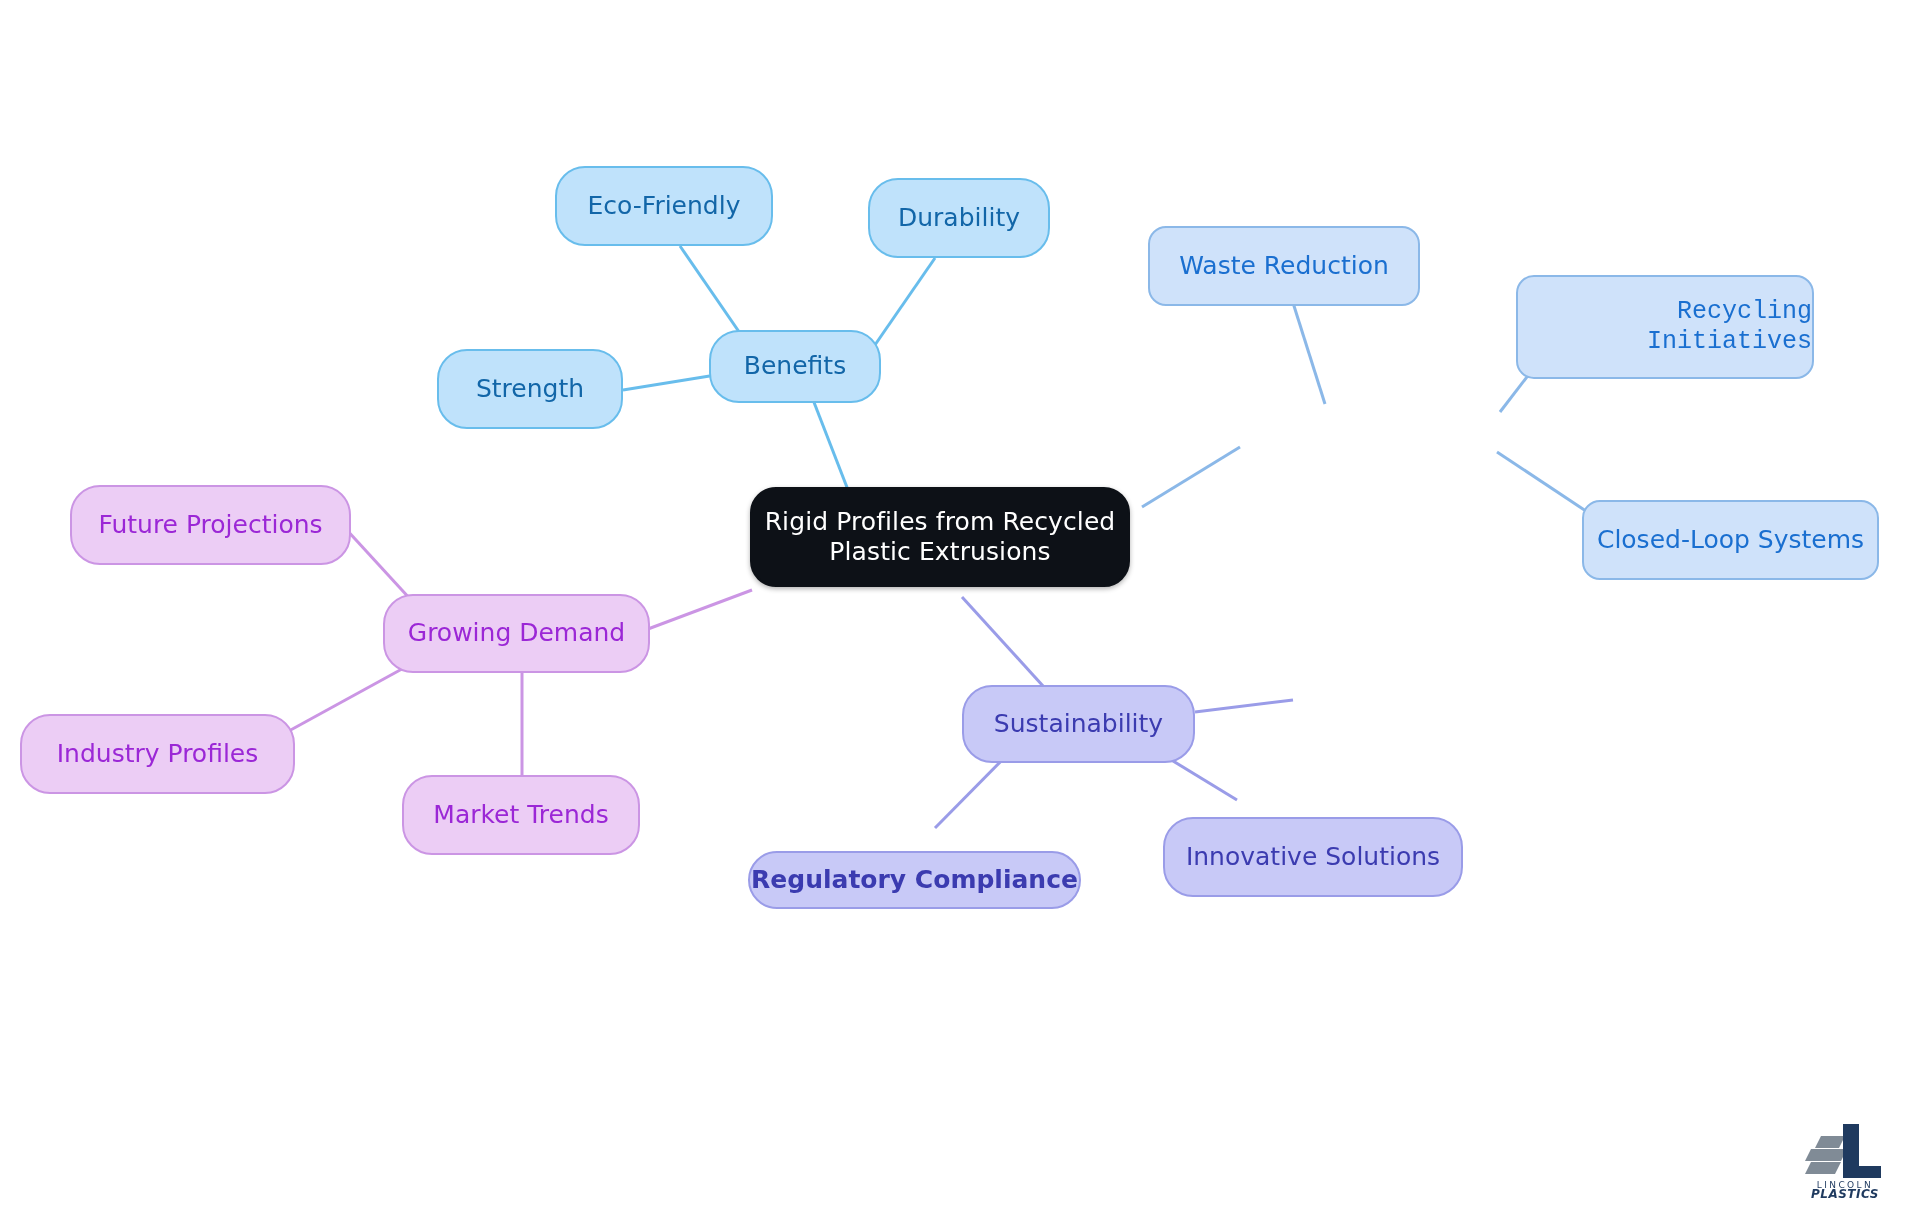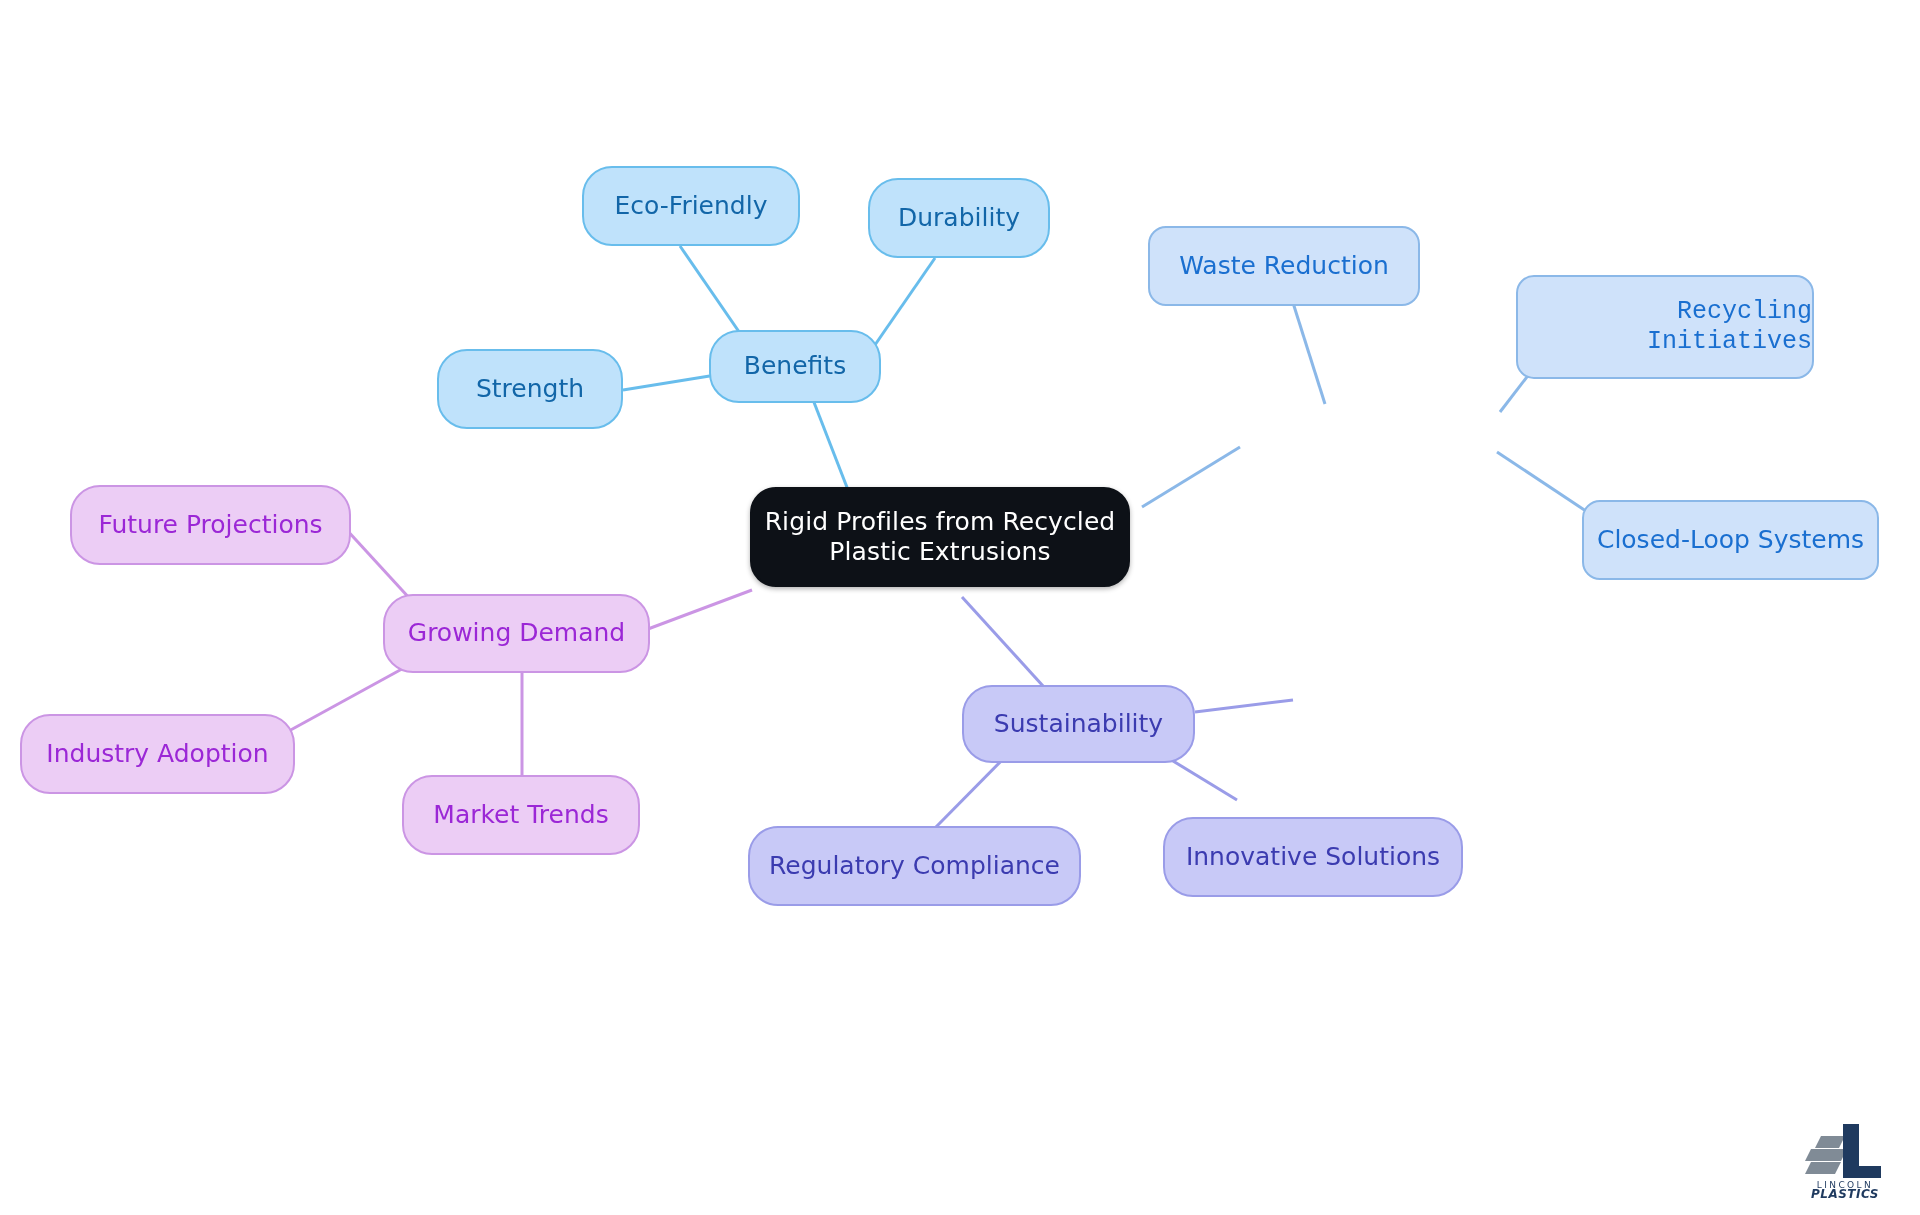--- a/index.html
+++ b/index.html
@@ -110,35 +110,35 @@
     <path d="M 752 590 L 648 629" stroke="#cb95e4" stroke-width="3" fill="none"></path>
     <path d="M 423 613 L 345 528" stroke="#cb95e4" stroke-width="3" fill="none"></path>
     <path d="M 422 658 L 287 732" stroke="#cb95e4" stroke-width="3" fill="none"></path>
     <path d="M 522 665 L 522 790" stroke="#cb95e4" stroke-width="3" fill="none"></path>
   </svg>
 
   <div class="node node-root" style="left:750px; top:487px; width:380px; height:100px;">Rigid Profiles from Recycled
 Plastic Extrusions</div>
 
   <div class="node node-benefits" style="left:709px; top:330px; width:172px; height:73px;">Benefits</div>
-  <div class="node node-benefits" style="left:555px; top:166px; width:218px; height:80px;margin-left:27px;">Eco-Friendly</div>
+  <div class="node node-benefits" style="left:555px; top:166px; width:218px; height:80px;">Eco-Friendly</div>
   <div class="node node-benefits" style="left:868px; top:178px; width:182px; height:80px;">Durability</div>
   <div class="node node-benefits" style="left:437px; top:349px; width:186px; height:80px;">Strength</div>
 
   <div class="node node-circular" style="left:1148px; top:226px; width:272px; height:80px;">Waste Reduction</div>
   <div class="node node-circular" style="left:1516px; top:275px; width:298px; height:104px;font-family:Liberation Mono, monospace;">Recycling Initiatives</div>
   <div class="node node-circular" style="left:1582px; top:500px; width:297px; height:80px;">Closed-Loop Systems</div>
 
   <div class="node node-sustain" style="left:962px; top:685px; width:233px; height:78px;">Sustainability</div>
   <div class="node node-sustain" style="left:1163px; top:817px; width:300px; height:80px;">Innovative Solutions</div>
-  <div class="node node-sustain" style="left:748px; top:826px; width:333px; height:80px;">Regulatory Compliance</div>
+  <div class="node node-sustain" style="left:748px; top:851px; width:333px; height:58px;font-weight:bold;">Regulatory Compliance</div>
 
   <div class="node node-demand" style="left:383px; top:594px; width:267px; height:79px;">Growing Demand</div>
   <div class="node node-demand" style="left:70px; top:485px; width:281px; height:80px;">Future Projections</div>
-  <div class="node node-demand" style="left:20px; top:714px; width:275px; height:80px;">Industry Adoption</div>
+  <div class="node node-demand" style="left:20px; top:714px; width:275px; height:80px;">Industry Profiles</div>
   <div class="node node-demand" style="left:402px; top:775px; width:238px; height:80px;">Market Trends</div>
 
   <svg id="logo" viewBox="0 0 96 82" xmlns="http://www.w3.org/2000/svg">
     <g>
       <polygon points="24,18 48,18 42,30 18,30" fill="#808b96"></polygon>
       <polygon points="14,31 50,31 44,43 8,43" fill="#808b96"></polygon>
       <polygon points="14,44 44,44 38,56 8,56" fill="#808b96"></polygon>
       <polygon points="46,6 62,6 62,48 84,48 84,60 46,60" fill="#1f3a5f"></polygon>
     </g>
     <text x="48" y="70" text-anchor="middle" font-family="DejaVu Sans, sans-serif" font-size="9" letter-spacing="2.4" fill="#1f3a5f">LINCOLN</text>

